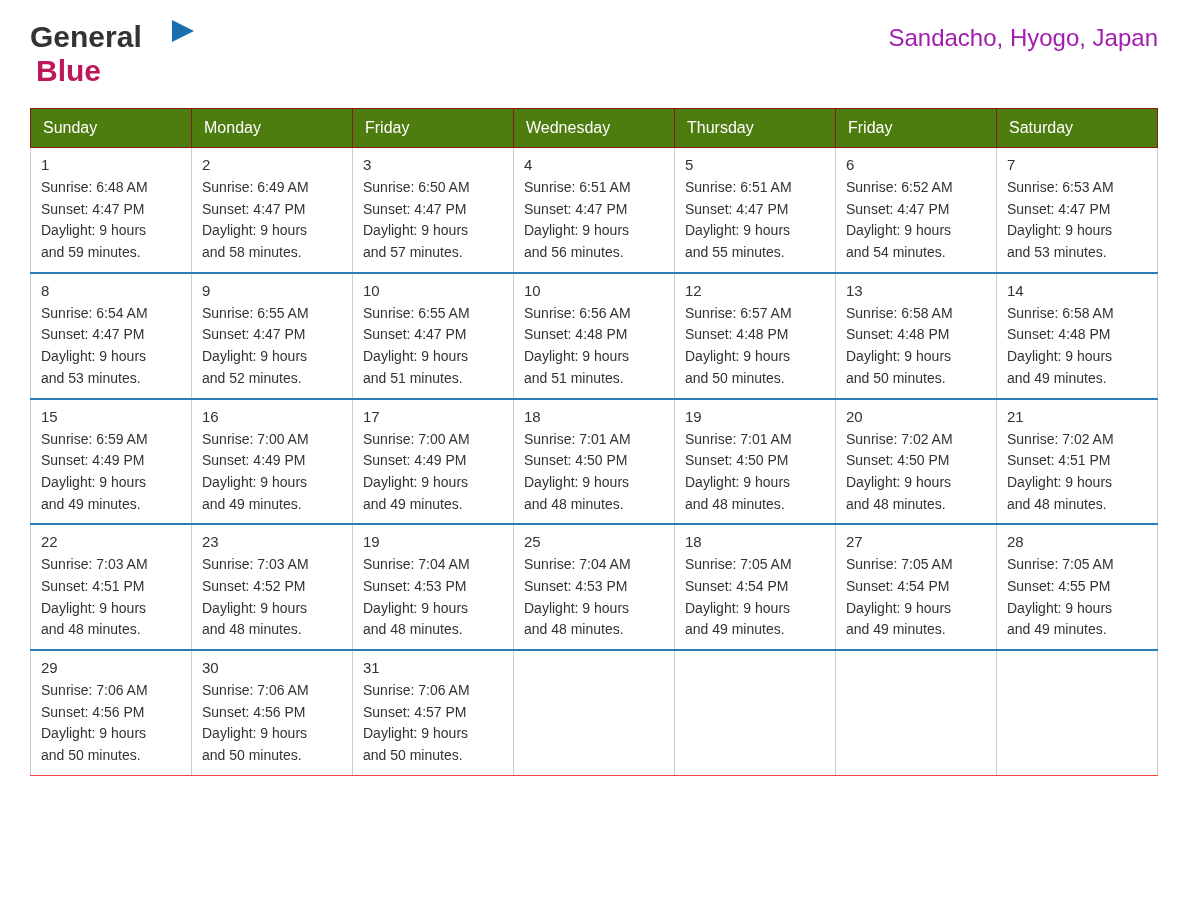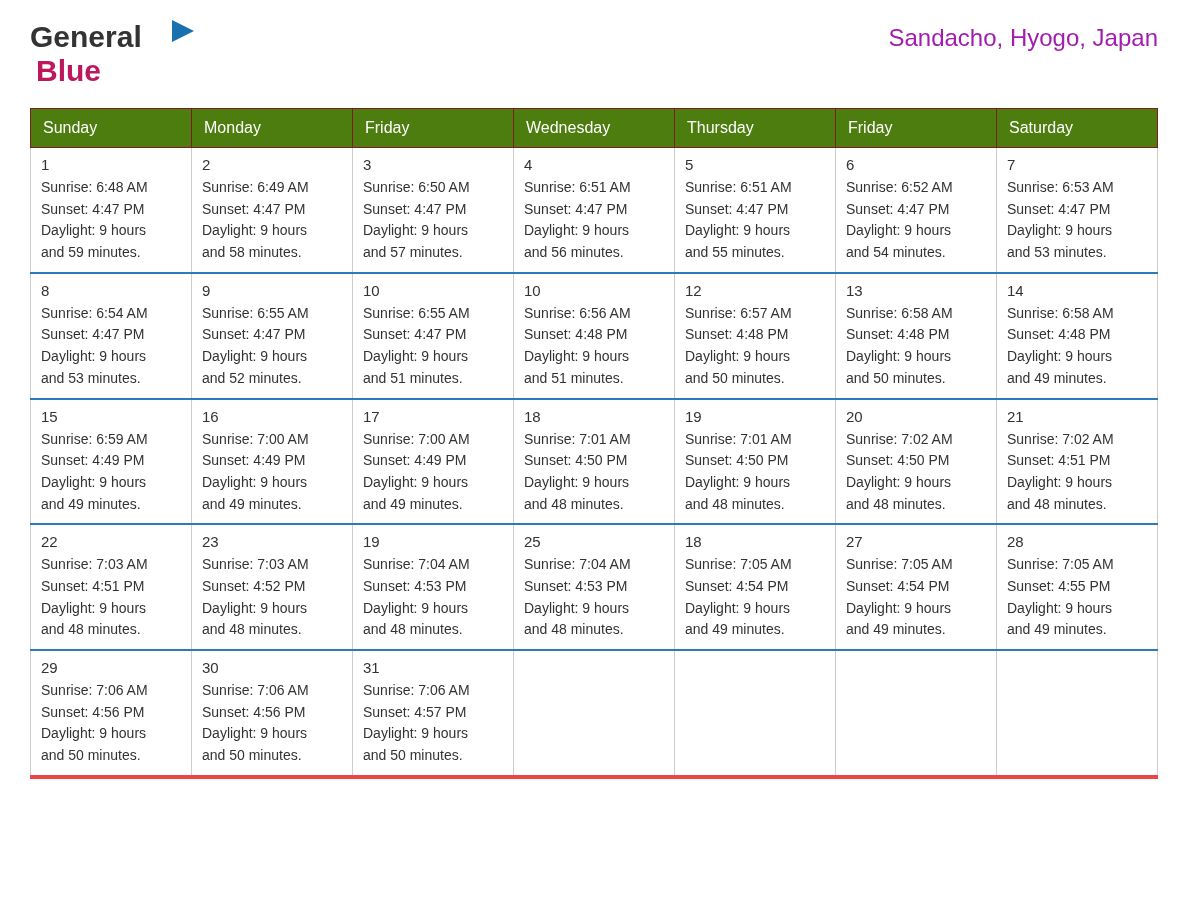--- a/index.html
+++ b/index.html
@@ -48,21 +48,21 @@
       vertical-align: top;
       padding: 8px 10px;
       border: 1px solid #ccc;
       border-bottom: 2px solid #2b7bb9;
       font-size: 13.5px;
       color: #333;
       width: 14.28%;
       min-height: 90px;
     }
     .calendar-table tr:last-child td {
-      border-bottom: 4px solid #ef4444;
+      border-bottom: 1px solid #ef4444;
     }
     .day-number {
       font-size: 15px;
       font-weight: normal;
       margin-bottom: 4px;
       display: block;
     }
     .day-info {
       font-size: 14px;
       line-height: 1.55;

